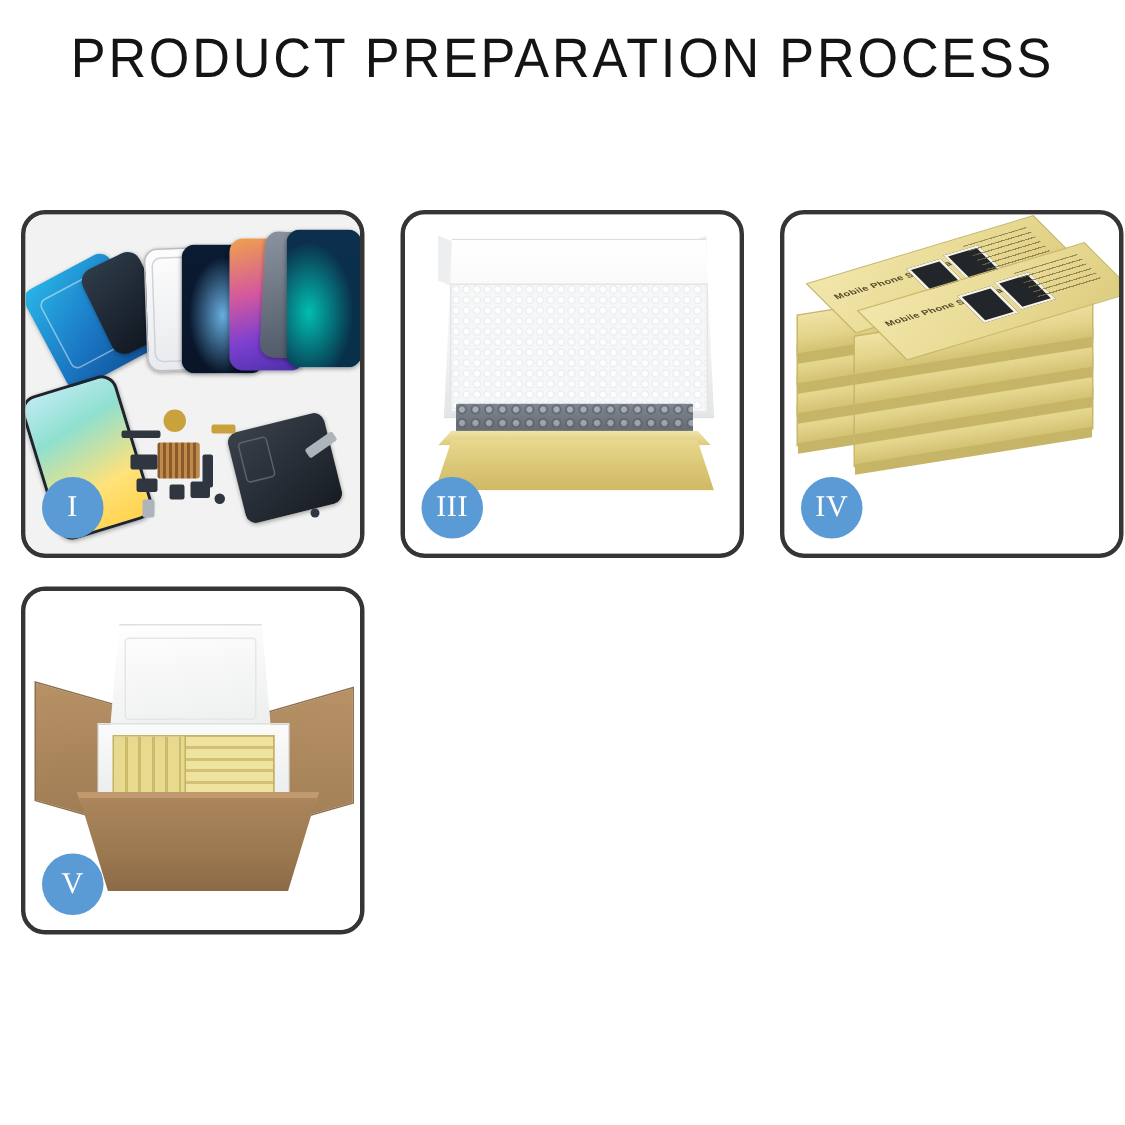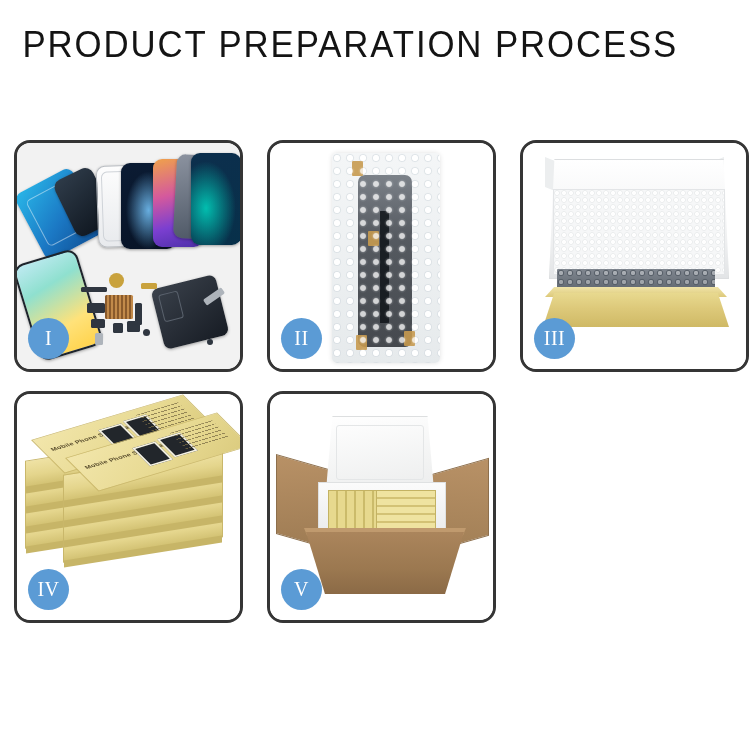--- a/index.html
+++ b/index.html
@@ -10,22 +10,22 @@
   body {
     width: 750px;
     height: 750px;
     font-family: "Liberation Sans", sans-serif;
     overflow: hidden;
     position: relative;
   }
 
   
   .header {
-    text-align: left;
-    padding-top: 26px;
+    text-align: center;
+    padding-top: 20px;
   }
   .page-title {
     font-family: "Liberation Sans", sans-serif;
     font-size: 37px;
     font-weight: 400;
     color: #141414;
     letter-spacing: 2.0px;
     line-height: 1.05;
     transform: scaleX(0.94);
     transform-origin: center;
@@ -423,34 +423,20 @@
       <div class="chip" style="left:110px; top:178px; width:13px; height:11px;"></div>
       <div class="chip silver" style="left:78px; top:190px; width:8px; height:12px;"></div>
       <div class="chip" style="left:118px; top:160px; width:7px; height:22px;"></div>
       <div class="chip round" style="left:126px; top:186px; width:7px; height:7px;"></div>
       <div class="chip round" style="left:190px; top:196px; width:6px; height:6px;"></div>
       <div class="chip silver" style="left:186px; top:150px; width:22px; height:7px; transform:rotate(-35deg);"></div>
     </div>
     <div class="badge">I</div>
   </div>
 
-  <div class="panel">
-    <div class="panel-inner p2">
-      <div class="bubble-bag">
-        <div class="bag-part"></div>
-        <div class="bag-flex"></div>
-        <div class="bag-tape" style="left:20px; top:8px;"></div>
-        <div class="bag-tape" style="left:36px; top:78px;"></div>
-        <div class="bag-tape" style="left:24px; top:182px;"></div>
-        <div class="bag-tape" style="left:72px; top:178px;"></div>
-        <div class="bubble-overlay"></div>
-      </div>
-    </div>
-    <div class="badge">II</div>
-  </div>
 
   <div class="panel">
     <div class="panel-inner p3">
       <div class="b3-lidfold-l"></div>
       <div class="b3-lidfold-r"></div>
       <div class="b3-lid"></div>
       <div class="b3-foam"></div>
       <div class="b3-inner"></div>
       <div class="b3-rim"></div>
       <div class="b3-front"></div>

